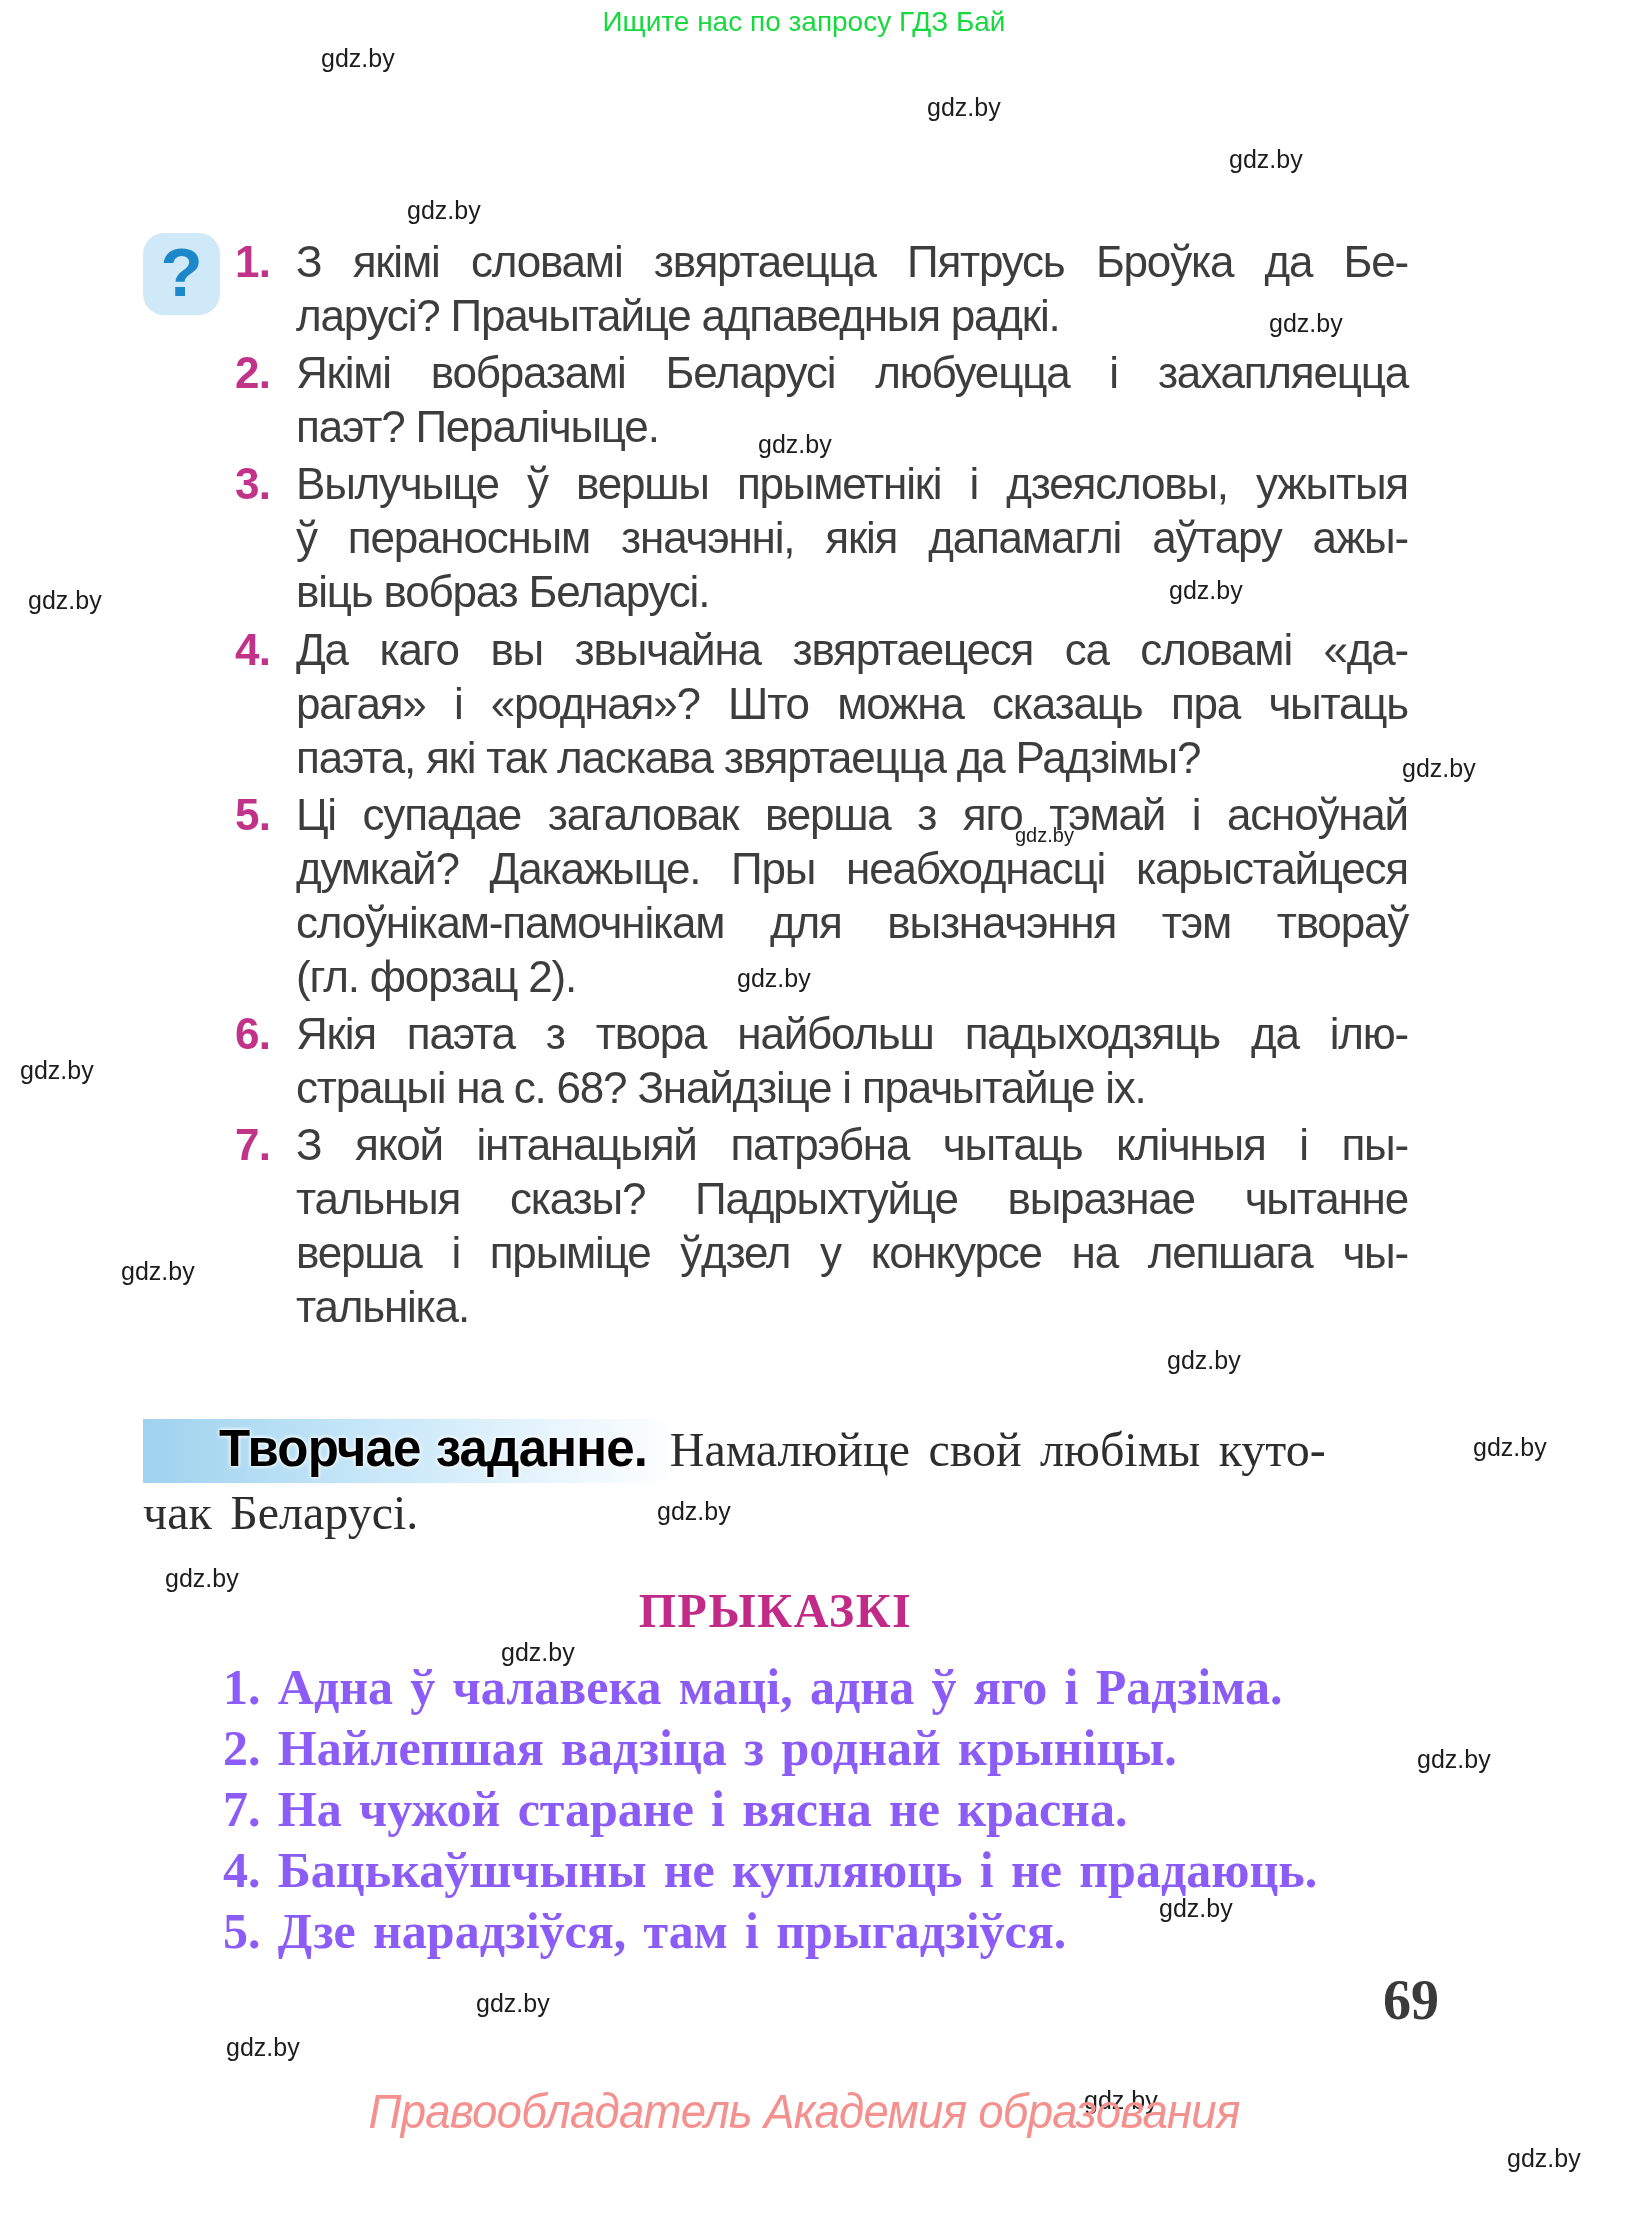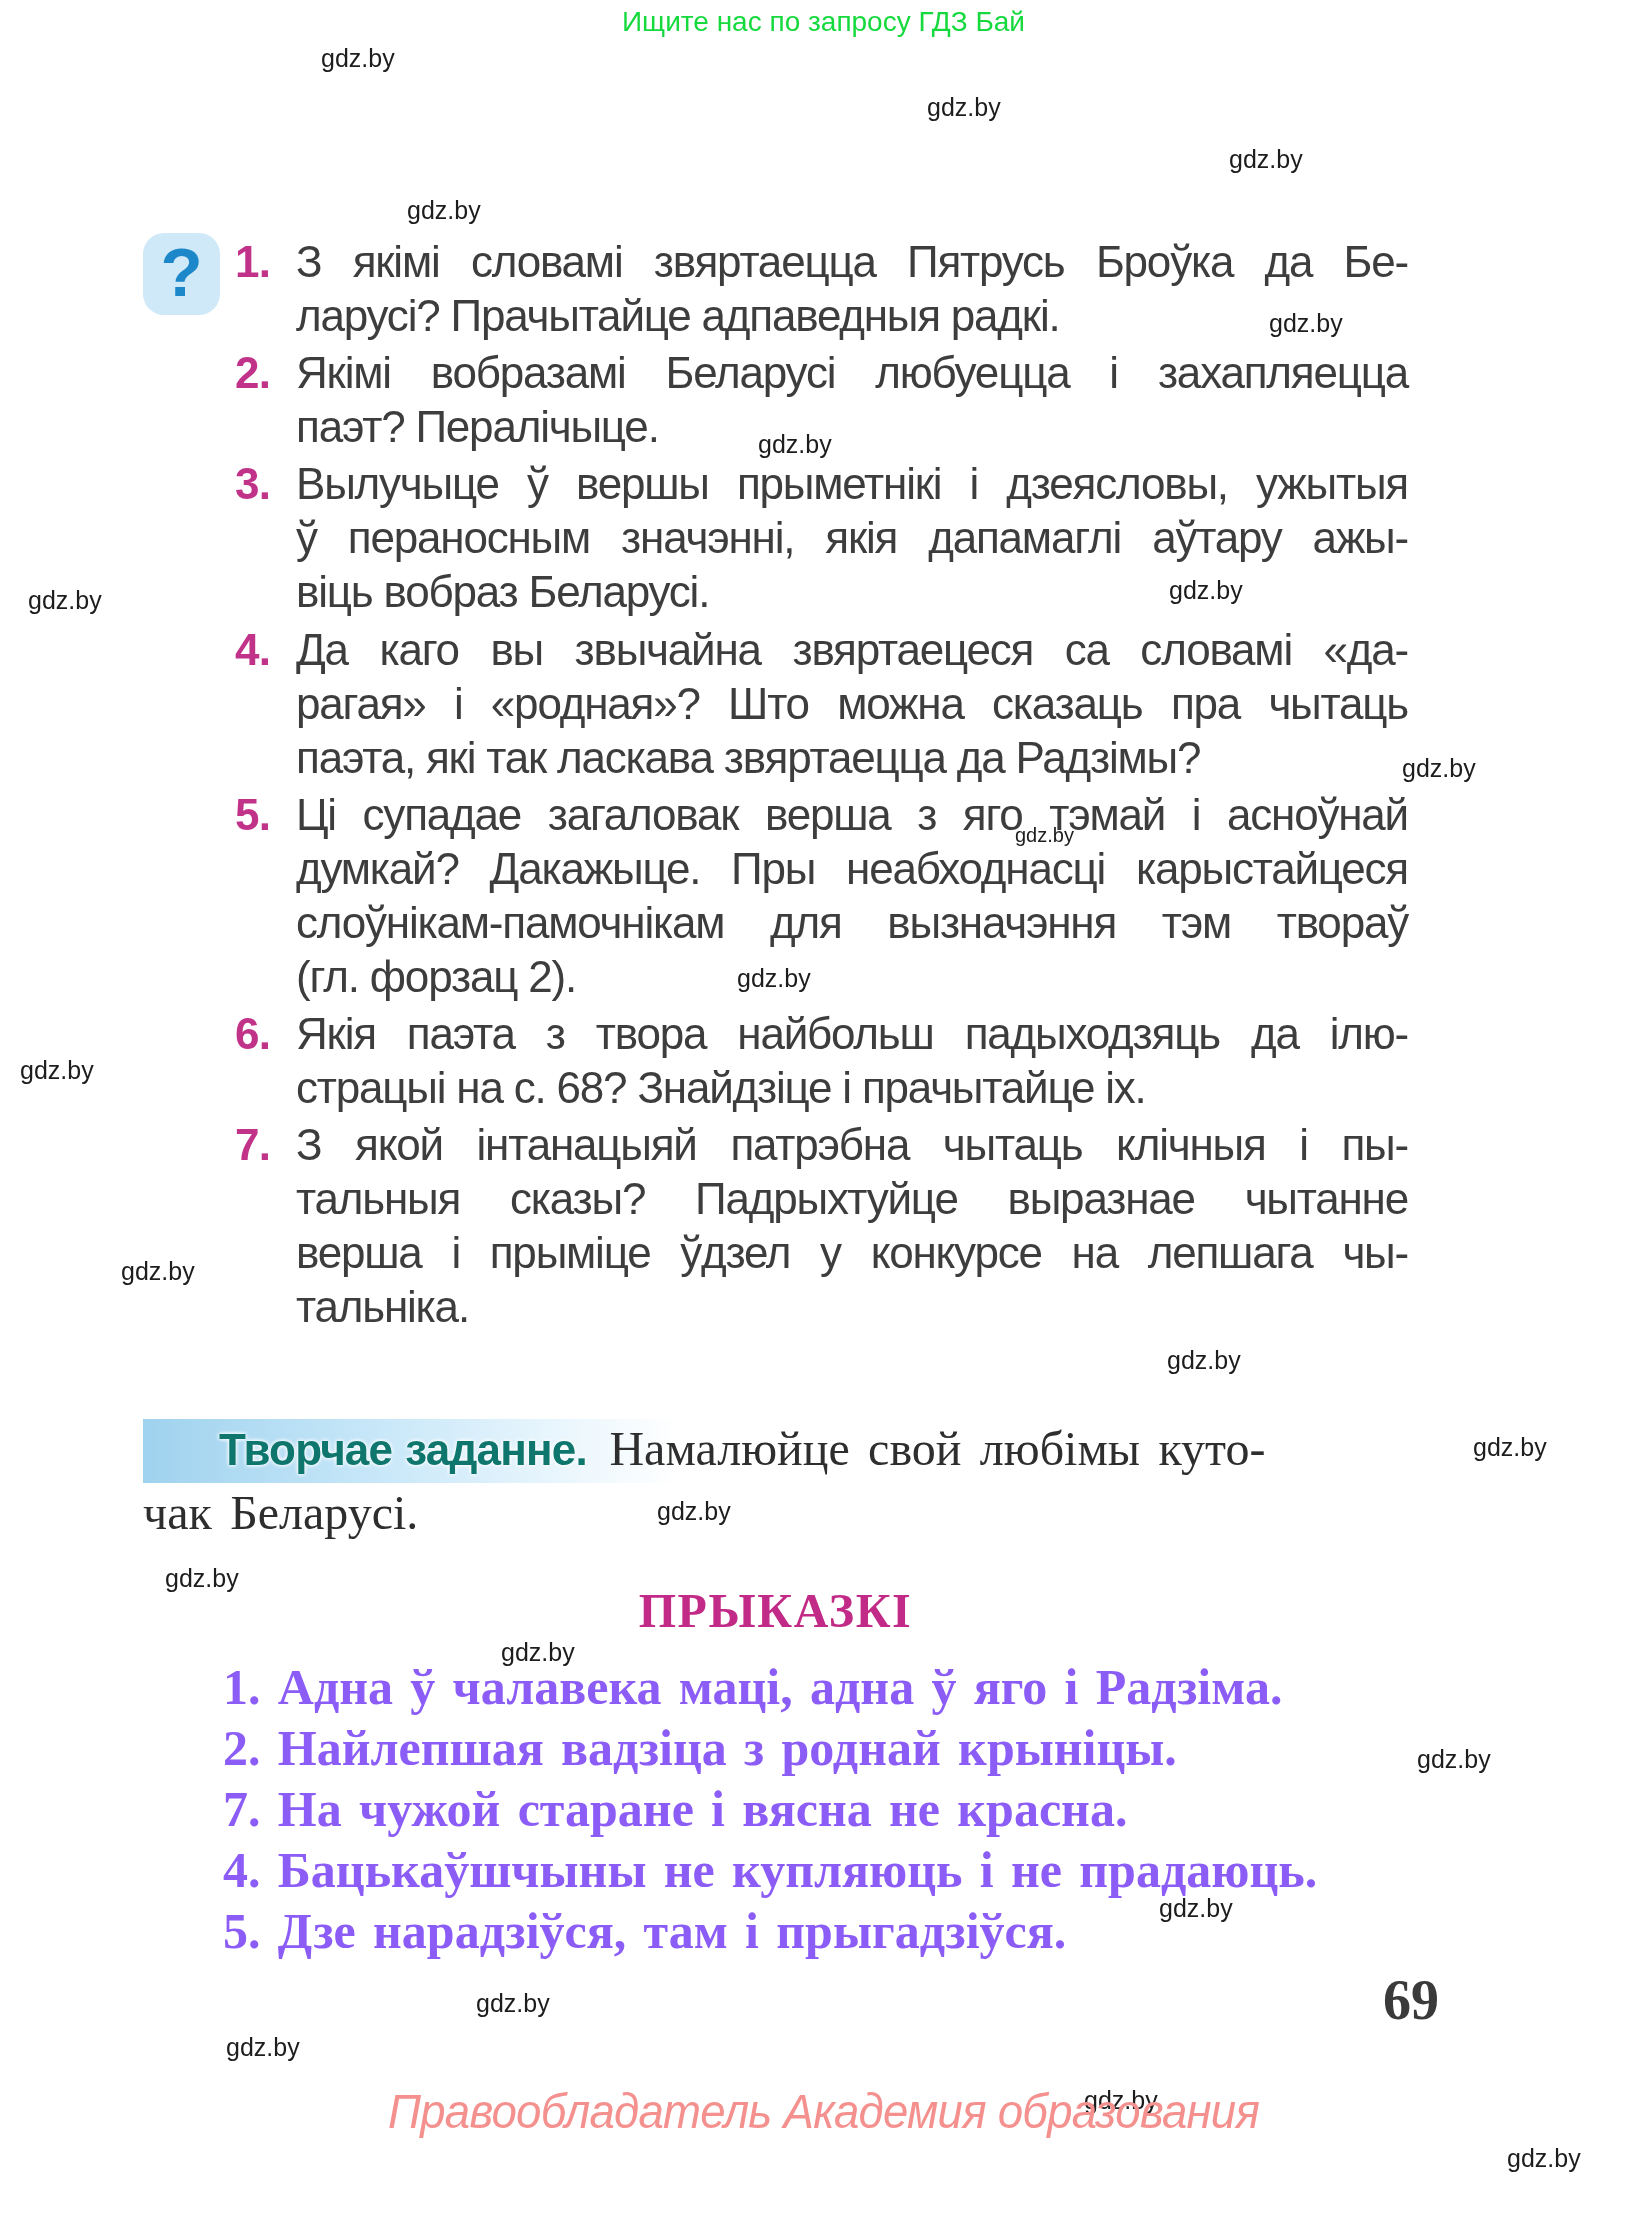--- a/index.html
+++ b/index.html
@@ -1,17 +1,17 @@
 <!DOCTYPE html>
 <html style="font-size:13px"><head>
 <meta charset="utf-8">
 <style>
   html,body{margin:0;padding:0;background:#ffffff;}
   #page{position:relative;width:1608px;height:2216px;background:#ffffff;overflow:hidden;
-        font-family:"Liberation Sans",sans-serif;padding-left:39px;}
+        font-family:"Liberation Sans",sans-serif;}
 
   
   .banner{position:absolute;top:6.4px;left:0;width:100%;text-align:center;
           font-size:28px;color:#16d93e;letter-spacing:0;}
 
   
   .wm{position:absolute;color:#1d1d1d;font-size:25px;white-space:nowrap;}
   .wm.small{font-size:20px;}
 
   
@@ -30,21 +30,21 @@
   .q-line.last{text-align-last:left;}
 
   
   .creative{position:absolute;left:143px;top:1417px;width:1265px;}
   .creative .bar{position:absolute;left:0;top:1.6px;width:536px;height:64px;
                  background:linear-gradient(90deg,#9fd2ee 0%,#c9e8f9 45%,rgba(255,255,255,0) 100%);}
   .creative p{position:relative;margin:0;font-family:"Liberation Serif",serif;
               font-size:48px;line-height:63px;color:#2e2e2e;word-spacing:6.4px;}
   .creative .l1{padding-left:76px;white-space:nowrap;}
   .creative .label{font-family:"Liberation Sans",sans-serif;font-weight:bold;
-                   color:#0f766e;font-size:44px;letter-spacing:-0.8px;word-spacing:1.6px;
+                   color:#000000;font-size:51px;letter-spacing:-0.8px;word-spacing:1.6px;
                    margin-right:22.6px;text-shadow:0 0 4px #ffffff,0 0 4px #ffffff;}
 
   
   .proverbs-title{position:absolute;left:143px;top:1583px;width:1265px;text-align:center;
                   font-family:"Liberation Serif",serif;font-weight:bold;font-size:48px;
                   color:#c22a87;letter-spacing:1.6px;}
   .proverbs{position:absolute;left:223px;top:1657px;width:1209px;}
   .pv-line{font-family:"Liberation Serif",serif;font-size:50px;line-height:61px;
            color:#8b5cf6;word-spacing:4.8px;white-space:nowrap;font-weight:bold;}
 

